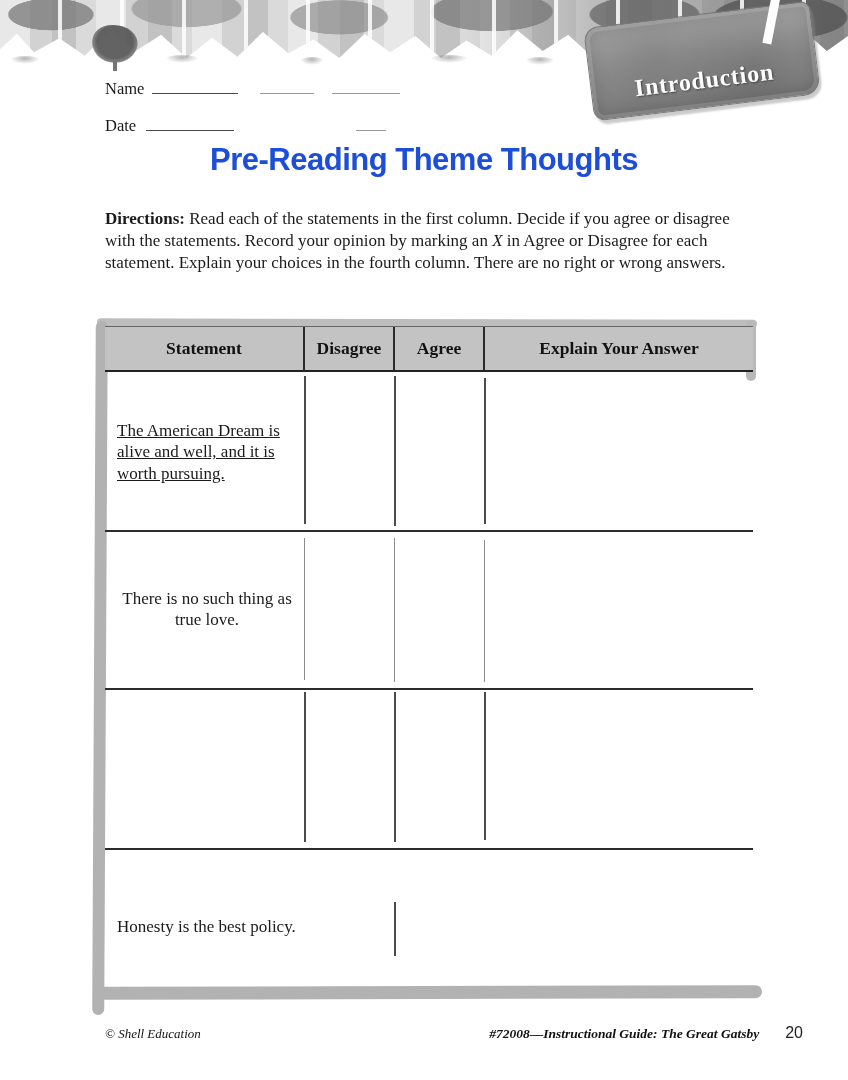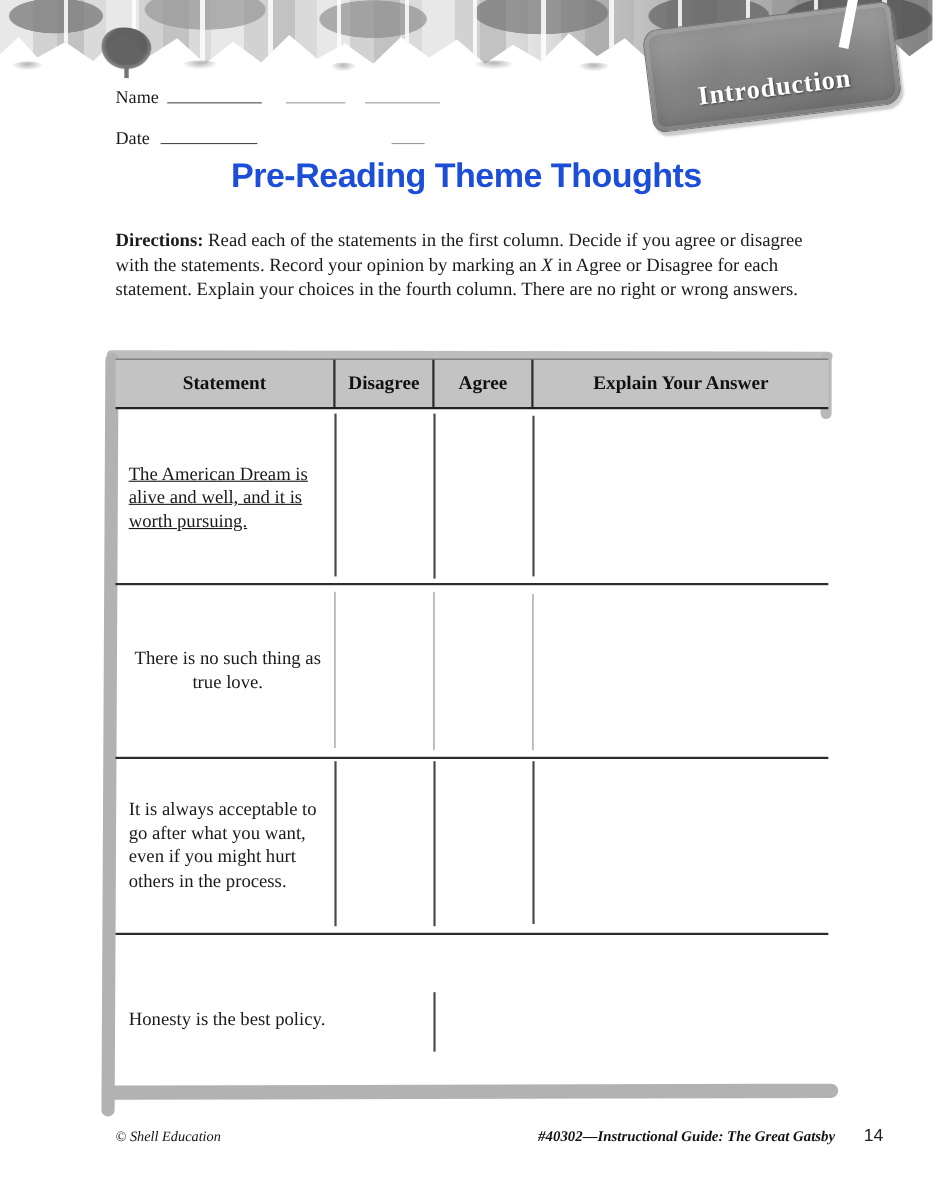--- a/index.html
+++ b/index.html
@@ -192,23 +192,20 @@
       </div>
       <div class="trow r2">
         <div class="cell statement">
             <span>There is no such thing as true love.</span>
           </div>
         <div class="cell"></div>
         <div class="cell"></div>
         <div class="cell"></div>
       </div>
       <div class="trow r3">
-        <div class="cell statement">
-            <span>It is always acceptable to go after what you want, even if you might hurt others in the process.</span>
-          </div>
         <div class="cell"></div>
         <div class="cell"></div>
         <div class="cell"></div>
       </div>
       <div class="trow r4">
         <div class="cell statement">
             <span>Honesty is the best policy.</span>
           </div>
         <div class="cell"></div>
         <div class="cell"></div>
@@ -229,17 +226,17 @@
     <div class="vseg" style="left:289px;top:366px;height:150px;"></div>
     <div class="vseg" style="left:289px;top:576px;height:54px;"></div>
 
     <div class="vseg" style="left:379px;top:52px;height:146px;"></div>
     <div class="vseg light" style="left:379px;top:214px;height:142px;"></div>
     <div class="vseg" style="left:379px;top:366px;height:148px;"></div>
   </div>
 
   <div class="footer">
     <span class="copyright">© Shell Education</span>
-    <span class="bookref">#40302—Instructional Guide: The Great Gatsby</span>
-    <span class="pagenum">14</span>
+    <span class="bookref">#72008—Instructional Guide: The Great Gatsby</span>
+    <span class="pagenum">20</span>
   </div>
 
 </div>
 
 </body></html>

